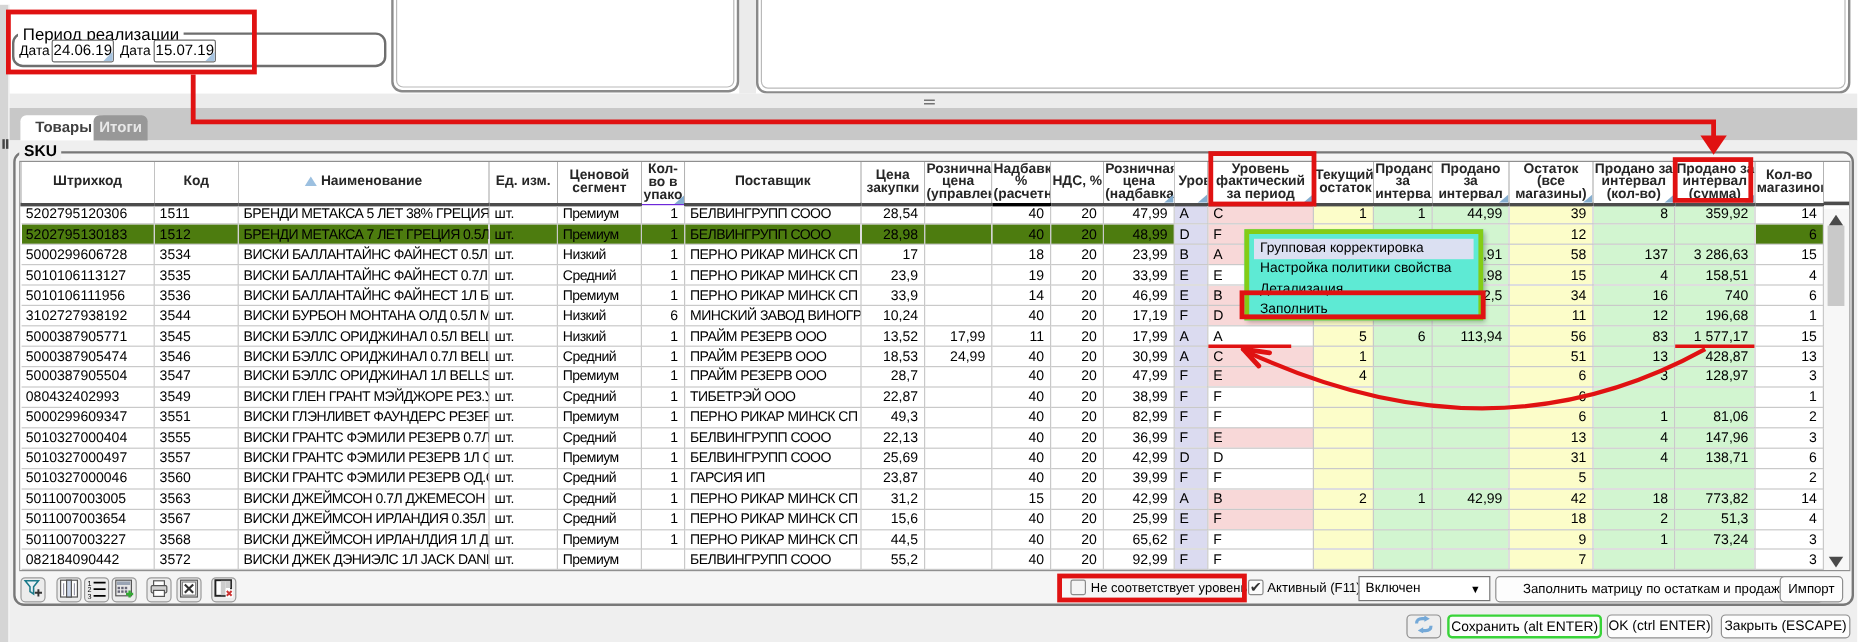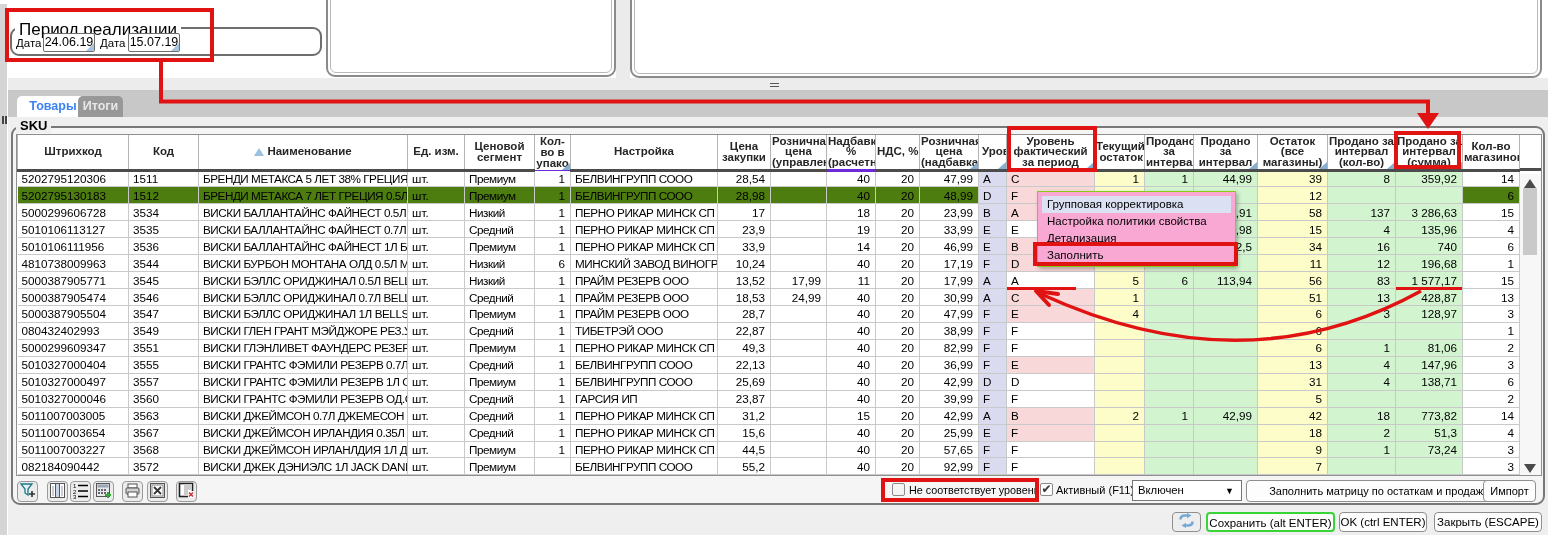--- a/index.html
+++ b/index.html
@@ -1,19 +1,19 @@
 <!DOCTYPE html>
 <html><head><meta charset="utf-8"><title>m</title><style>
 *{margin:0;padding:0;box-sizing:border-box}
 body{width:1548px;height:535px;overflow:hidden;font-family:"Liberation Sans",sans-serif;background:#fff}
 #root{position:relative;width:1548px;height:535px;overflow:hidden;background:#fff}
 .abs{position:absolute}
 
 .fset{position:absolute;left:10px;top:27px;width:312px;height:29px;border:2px solid #6e6e6e;border-radius:9px}
-.flbl{position:absolute;left:15px;top:20px;background:#fff;padding:0 4px;font-size:17px;color:#000}
+.flbl{position:absolute;left:15px;top:20px;background:#fff;padding:0 4px;font-size:14px;color:#000}
 .dlbl{position:absolute;top:37px;font-size:11.5px;color:#000}
 .dinp{position:absolute;top:33px;width:52px;height:19px;border:1px solid #6e6e6e;border-radius:2px;background:#fff;font-size:12.5px;text-align:center;line-height:17px;overflow:hidden}
 .dinp i{position:absolute;right:0;bottom:0;width:0;height:0;border-left:8px solid transparent;border-bottom:8px solid #a7c4e0}
 .panel{position:absolute;border:2px solid #8a8a8a;border-radius:9px;background:#fff}
 .panel .in{position:absolute;left:2px;right:2px;top:2px;bottom:2px;border:1px solid #b9b9b9;border-radius:6px}
 .tab{position:absolute;top:96px;height:21px;border-radius:5px 5px 0 0;font-size:12.5px;font-weight:bold;text-align:center;line-height:21px}
 
 table{border-collapse:collapse;table-layout:fixed;background:#fff}
 th{font-size:11.5px;font-weight:bold;color:#262626;border-left:1px solid #b3b3b3;border-right:1px solid #b3b3b3;line-height:10.6px;vertical-align:middle;padding:0 1px;overflow:hidden;white-space:nowrap;text-align:center;position:relative;height:35px;background:#fff}
 td{font-size:11.7px;color:#000;border-right:1px solid #c9c9c9;border-bottom:1px solid #c9c9c9;overflow:hidden;white-space:nowrap;height:16.95px;padding:0 4px;background:#fff}
@@ -42,21 +42,21 @@
 <div class="panel" style="left:326px;top:-12px;width:290px;height:89px">
       <div class="in"></div>
     </div>
 <div class="panel" style="left:630px;top:-12px;width:912px;height:90px">
       <div class="in"></div>
     </div>
 <div class="abs" style="left:8px;top:78px;width:1540px;height:12px;background:#ececec"></div>
 <div class="abs" style="left:770px;top:83px;width:9px;height:2px;border-top:1px solid #555;border-bottom:1px solid #555;height:4px"></div>
 <div class="abs" style="left:8px;top:90px;width:1540px;height:27px;background:#c8c8c8"></div>
 <div class="abs" style="left:8px;top:117px;width:1540px;height:418px;background:#efefef"></div>
-<div class="tab" style="left:17px;width:72px;background:#fff;color:#3b82f6">Товары</div>
+<div class="tab" style="left:17px;width:72px;background:#fff;color:#404040">Товары</div>
 <div class="tab" style="left:78px;width:45px;background:#989898;color:#e8e8e8">Итоги</div>
 <div class="abs" style="left:11px;top:126px;width:1534px;height:379px;border:2px solid #787878;border-radius:9px;background:#f5f5f5"></div>
 <div class="abs" style="left:16px;top:118px;font-size:13px;font-weight:bold;background:#efefef;padding:0 4px;z-index:2">SKU</div>
 
 <div class="abs" style="left:16px;top:134px;width:1526px;height:342px;border:1px solid #8f8f8f;background:#fff;z-index:1">
 <table style="position:absolute;left:0;top:0;width:1503px">
 <colgroup>
           <col style="width:111px">
           <col style="width:70px">
           <col style="width:209px">
@@ -80,24 +80,24 @@
           <col style="width:57px">
         </colgroup>
 <thead>
           <tr>
 <th style="border-bottom:3px solid #4c4c4c;">Штрихкод</th>
 <th style="border-bottom:3px solid #4c4c4c;">Код</th>
 <th style="border-bottom:3px solid #4c4c4c;"><span class="sortup"></span> Наименование</th>
 <th style="border-bottom:3px solid #4c4c4c;">Ед. изм.</th>
 <th style="border-bottom:3px solid #4c4c4c;">Ценовой<br>сегмент</th>
 <th style="border-bottom:1px solid #6d28d9;">Кол-<br>во в<br>упако<i class="ct"></i></th>
-<th style="border-bottom:3px solid #4c4c4c;">Настройка</th>
+<th style="border-bottom:3px solid #4c4c4c;">Поставщик</th>
 <th style="border-bottom:3px solid #4c4c4c;">Цена<br>закупки</th>
 <th style="border-bottom:3px solid #4c4c4c;">Розничная<br>цена<br>(управлен</th>
-<th style="border-bottom:3px solid #6d28d9;">Надбавк<br>%<br>(расчетн</th>
+<th style="border-bottom:3px solid #000000;">Надбавк<br>%<br>(расчетн</th>
 <th style="border-bottom:3px solid #4c4c4c;">НДС, %</th>
 <th style="border-bottom:3px solid #4c4c4c;">Розничная<br>цена<br>(надбавка<i class="ct"></i></th>
 <th style="border-bottom:3px solid #4c4c4c;text-align:left;padding-left:3px;">Уровень<i class="ct"></i></th>
 <th style="border-bottom:3px solid #4c4c4c;">Уровень<br>фактический<br>за период<i class="ct"></i></th>
 <th style="border-bottom:3px solid #4c4c4c;text-align:right;">Текущий<br>остаток</th>
 <th style="border-bottom:3px solid #4c4c4c;">Продано<br>за<br>интервал</th>
 <th style="border-bottom:3px solid #4c4c4c;">Продано<br>за<br>интервал<i class="ct"></i></th>
 <th style="border-bottom:3px solid #4c4c4c;">Остаток<br>(все<br>магазины)<i class="ct"></i></th>
 <th style="border-bottom:3px solid #4c4c4c;">Продано за<br>интервал<br>(кол-во)<i class="ct"></i></th>
 <th style="border-bottom:3px solid #4c4c4c;">Продано за<br>интервал<br>(сумма)<i class="ct"></i></th>
@@ -187,21 +187,21 @@
 <td class="r">19</td>
 <td class="r">20</td>
 <td class="r">33,99</td>
 <td class="l v">E</td>
 <td class="l w">E</td>
 <td class="r y">&nbsp;</td>
 <td class="r g">&nbsp;</td>
 <td class="r g">137,98</td>
 <td class="r y">15</td>
 <td class="r g">4</td>
-<td class="r g">135,96</td>
+<td class="r g">158,51</td>
 <td class="r">4</td>
 </tr>
 <tr>
 <td class="l">5010106111956</td>
 <td class="l">3536</td>
 <td class="l t">ВИСКИ БАЛЛАНТАЙНС ФАЙНЕСТ 1Л БАЛЛА</td>
 <td class="l">шт.</td>
 <td class="l t">Премиум</td>
 <td class="r">1</td>
 <td class="l t">ПЕРНО РИКАР МИНСК СП ООО</td>
@@ -214,21 +214,21 @@
 <td class="l p">B</td>
 <td class="r y">&nbsp;</td>
 <td class="r g">&nbsp;</td>
 <td class="r g">92,5</td>
 <td class="r y">34</td>
 <td class="r g">16</td>
 <td class="r g">740</td>
 <td class="r">6</td>
 </tr>
 <tr>
-<td class="l">4810738009963</td>
+<td class="l">3102727938192</td>
 <td class="l">3544</td>
 <td class="l t">ВИСКИ БУРБОН МОНТАНА ОЛД 0.5Л МОНТ</td>
 <td class="l">шт.</td>
 <td class="l t">Низкий</td>
 <td class="r">6</td>
 <td class="l t">МИНСКИЙ ЗАВОД ВИНОГРАДНЫХ</td>
 <td class="r">10,24</td>
 <td class="r">&nbsp;</td>
 <td class="r">40</td>
 <td class="r">20</td>
@@ -478,21 +478,21 @@
 <td class="l">3568</td>
 <td class="l t">ВИСКИ ДЖЕЙМСОН ИРЛАНЛДИЯ 1Л ДЖЕМ</td>
 <td class="l">шт.</td>
 <td class="l t">Премиум</td>
 <td class="r">1</td>
 <td class="l t">ПЕРНО РИКАР МИНСК СП ООО</td>
 <td class="r">44,5</td>
 <td class="r">&nbsp;</td>
 <td class="r">40</td>
 <td class="r">20</td>
-<td class="r">57,65</td>
+<td class="r">65,62</td>
 <td class="l v">F</td>
 <td class="l w">F</td>
 <td class="r y">&nbsp;</td>
 <td class="r g">&nbsp;</td>
 <td class="r g">&nbsp;</td>
 <td class="r y">9</td>
 <td class="r g">1</td>
 <td class="r g">73,24</td>
 <td class="r">3</td>
 </tr>
@@ -586,21 +586,21 @@
 <div class="btn" style="left:1172px;top:512px;width:29px;height:20px;background:#eee;line-height:16px"><svg width="17" height="15" viewBox="0 0 17 15">
         <path d="M2.5 6.5 Q2.5 2.5 7 2.5 L9.5 2.5" fill="none" stroke="#74a9d8" stroke-width="2.6"></path>
         <path d="M9 0 L13.5 2.6 L9 5.2 Z" fill="#74a9d8"></path>
         <path d="M14.5 8.5 Q14.5 12.5 10 12.5 L7.5 12.5" fill="none" stroke="#74a9d8" stroke-width="2.6"></path>
         <path d="M8 9.8 L3.5 12.4 L8 15 Z" fill="#74a9d8"></path>
       </svg></div>
 <div class="btn" style="left:1206px;top:512px;width:129px;height:20px;line-height:18px;border:2px solid #39d439;border-radius:4px">Сохранить (alt ENTER)</div>
 <div class="btn" style="left:1339px;top:512px;width:88px;height:20px;line-height:18px">OK (ctrl ENTER)</div>
 <div class="btn" style="left:1434px;top:512px;width:108px;height:20px;line-height:18px">Закрыть (ESCAPE)</div>
 
-<div class="abs" style="left:1037px;top:191px;width:199px;height:76px;background:#f9a8d4;border:1px solid #84cc16;box-shadow:2px 2px 4px rgba(0,0,0,.28);z-index:10;padding-top:4px">
+<div class="abs" style="left:1037px;top:191px;width:199px;height:76px;background:#5eead4;border:4px solid #84cc16;box-shadow:2px 2px 4px rgba(0,0,0,.28);z-index:10;padding-top:4px">
 <div class="cm-item" style="background:#dbe0f2">Групповая корректировка</div>
 <div class="cm-item">Настройка политики свойства</div>
 <div class="cm-item">Детализация</div>
 <div class="cm-item">Заполнить</div>
 </div>
 
 <svg class="abs" style="left:0;top:0;z-index:20;pointer-events:none" width="1548" height="535" viewBox="0 0 1548 535">
 <g stroke="#e01212" fill="none">
 <rect x="7" y="10" width="205" height="50" stroke-width="4"></rect>
 <path d="M161 62 V101.5 H1428 V116" stroke-width="4"></path>

